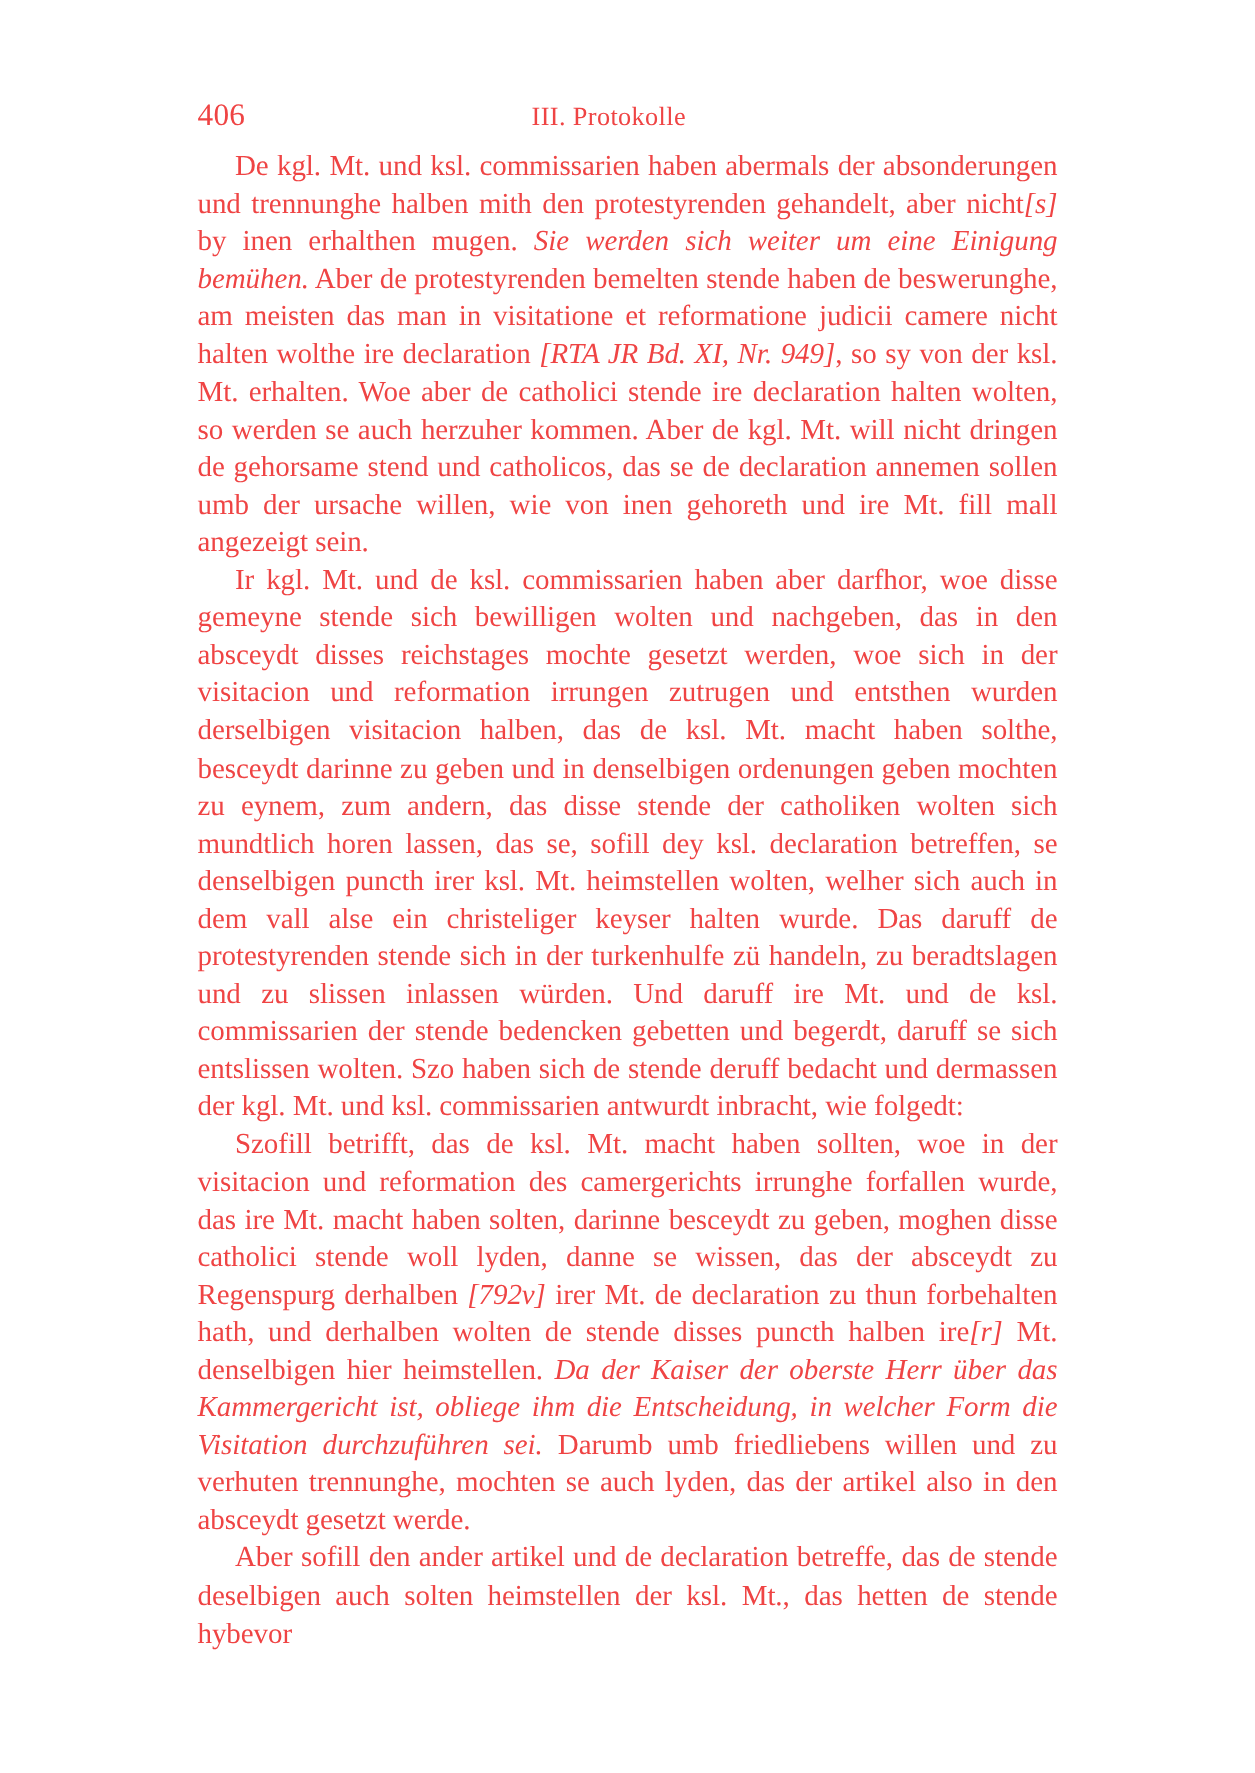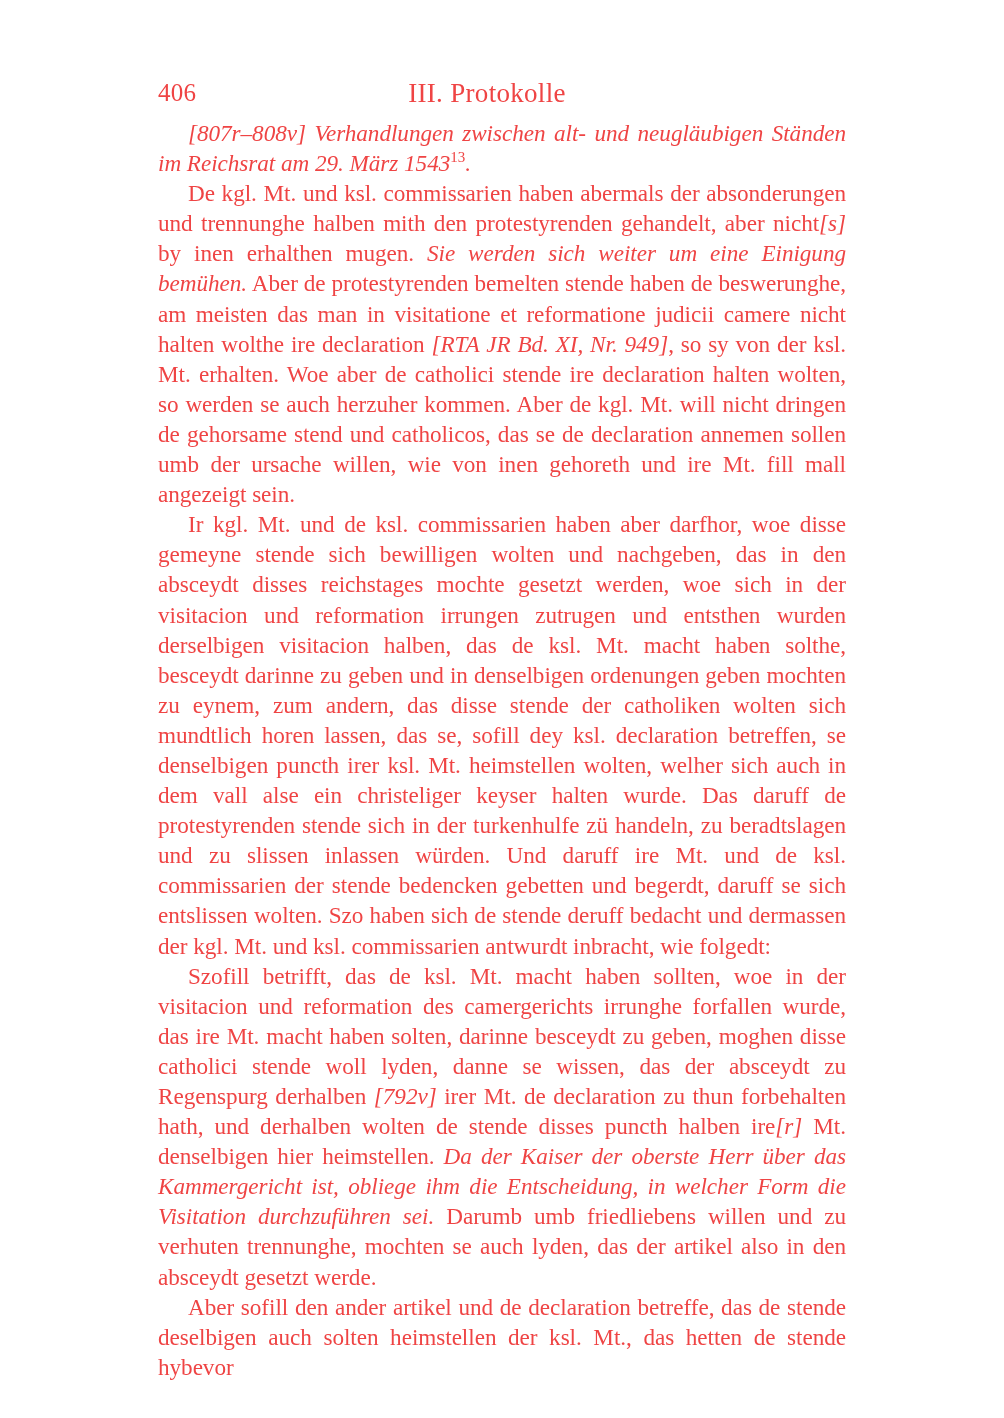--- a/index.html
+++ b/index.html
@@ -34,21 +34,21 @@
     font-size: 25px;
     line-height: 30px;
     letter-spacing: 0.2px;
   }
   .head-title {
     position: absolute;
     left: 0;
     top: 0;
     width: 688px;
     text-align: center;
-    font-size: 27px;
+    font-size: 21px;
     line-height: 30px;
     letter-spacing: 0.3px;
   }
   .head-title-inner {
     position: relative;
     left: -15px;
   }
 
   
   .body-block {
@@ -118,21 +118,20 @@
 
 <div class="page">
 
   <div class="running-head">
     <div class="folio">406</div>
     <div class="head-title"><span class="head-title-inner">III. Protokolle</span></div>
   </div>
 
   <div class="body-block">
 
-    <p class="para"><i>[807r–808v] Verhandlungen zwischen alt- und neugläubigen Ständen im Reichsrat am 29. März 1543</i><sup class="fnref">13</sup><i>.</i></p>
 
 
     <p class="para">De kgl. Mt. und ksl. commissarien haben abermals der absonderungen und trennunghe halben mith den protestyrenden gehandelt, aber nicht<i>[s]</i> by inen erhalthen mugen. <i>Sie werden sich weiter um eine Einigung bemühen.</i> Aber de protestyrenden bemelten stende haben de beswerunghe, am meisten das man in visitatione et reformatione judicii camere nicht halten wolthe ire declaration <i>[RTA JR Bd. XI, Nr. 949]</i>, so sy von der ksl. Mt. erhalten. Woe aber de catholici stende ire declaration halten wolten, so werden se auch herzuher kommen. Aber de kgl. Mt. will nicht dringen de gehorsame stend und catholicos, das se de declaration annemen sollen umb der ursache willen, wie von inen gehoreth und ire Mt. fill mall angezeigt sein.</p>
 
     <p class="para">Ir kgl. Mt. und de ksl. commissarien haben aber darfhor, woe disse gemeyne stende sich bewilligen wolten und nachgeben, das in den absceydt disses reichstages mochte gesetzt werden, woe sich in der visitacion und reformation irrungen zutrugen und entsthen wurden derselbigen visitacion halben, das de ksl. Mt. macht haben solthe, besceydt darinne zu geben und in denselbigen ordenungen geben mochten zu eynem, zum andern, das disse stende der catholiken wolten sich mundtlich horen lassen, das se, sofill dey ksl. declaration betreffen, se denselbigen puncth irer ksl. Mt. heimstellen wolten, welher sich auch in dem vall alse ein christeliger keyser halten wurde. Das daruff de protestyrenden stende sich in der turkenhulfe zü handeln, zu beradtslagen und zu slissen inlassen würden. Und daruff ire Mt. und de ksl. commissarien der stende bedencken gebetten und begerdt, daruff se sich entslissen wolten. Szo haben sich de stende deruff bedacht und dermassen der kgl. Mt. und ksl. commissarien antwurdt inbracht, wie folgedt:</p>
 
     <p class="para">Szofill betrifft, das de ksl. Mt. macht haben sollten, woe in der visitacion und reformation des camergerichts irrunghe forfallen wurde, das ire Mt. macht haben solten, darinne besceydt zu geben, moghen disse catholici stende woll lyden, danne se wissen, das der absceydt zu Regenspurg derhalben <i>[792v]</i> irer Mt. de declaration zu thun forbehalten hath, und derhalben wolten de stende disses puncth halben ire<i>[r]</i> Mt. denselbigen hier heimstellen. <i>Da der Kaiser der oberste Herr über das Kammergericht ist, obliege ihm die Entscheidung, in welcher Form die Visitation durchzuführen sei.</i> Darumb umb friedliebens willen und zu verhuten trennunghe, mochten se auch lyden, das der artikel also in den absceydt gesetzt werde.</p>
 
     <p class="para">Aber sofill den ander artikel und de declaration betreffe, das de stende deselbigen auch solten heimstellen der ksl. Mt., das hetten de stende hybevor</p>
 

